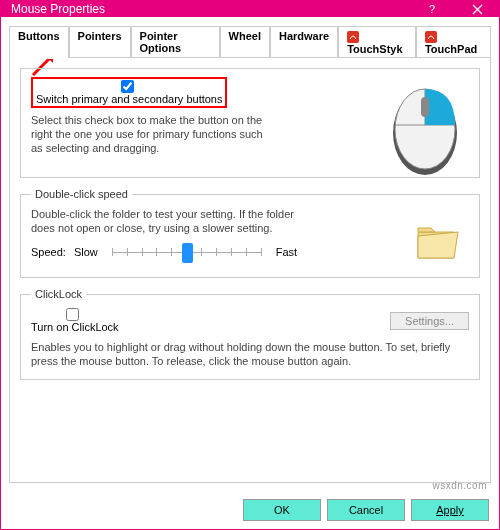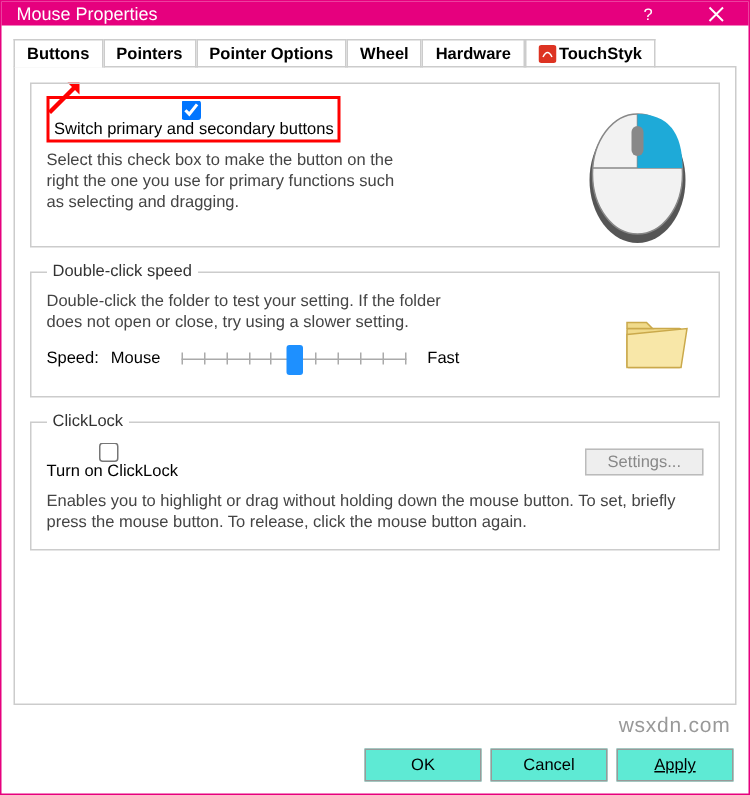--- a/index.html
+++ b/index.html
@@ -27,21 +27,21 @@
   .slider-track { position:relative; height:20px; width:150px; }
   .slider-ticks { position:absolute; top:6px; left:0; right:0; height:8px; display:flex; justify-content:space-between; }
   .slider-ticks span { width:1px; height:8px; background:#aaa; }
   .slider-line { position:absolute; top:10px; left:0; right:0; height:1px; background:#aaa; }
   .slider-thumb { position:absolute; top:1px; left:70px; width:11px; height:20px; background:#1e90ff; border-radius:2px; }
   .folder-icon { position:absolute; right:20px; top:22px; }
   .settings-btn { padding:2px 14px; background:#eee; border:1px solid #bbb; color:#888; }
   .clicklock-desc { margin-top:8px; color:#444; line-height:1.25; }
   .buttons-row { position:absolute; right:10px; bottom:8px; display:flex; gap:6px; }
   .btn { width:78px; height:22px; border:1px solid #999; background:#5eead4; display:flex; align-items:center; justify-content:center; cursor:pointer; }
-  .wm { position:absolute; right:12px; bottom:38px; color:#999; font-size:14px; letter-spacing:0.5px; pointer-events:none; }
+  .wm { position:absolute; right:12px; bottom:38px; color:#999; font-size:10px; letter-spacing:0.5px; pointer-events:none; }
   
   .red-arrow { position:absolute; top:50px; left:30px; pointer-events:none; }
 </style>
 </head>
 <body>
 
 <div class="window">
 
   <div class="titlebar">
     <span class="titlebar-text">Mouse Properties</span>
@@ -64,20 +64,26 @@
     <div class="tab">Pointers</div>
     <div class="tab">Pointer Options</div>
     <div class="tab">Wheel</div>
     <div class="tab">Hardware</div>
     <div class="tab">
       <span class="tabicon"><svg viewBox="0 0 12 12">
             <rect width="12" height="12" rx="2" fill="#d32"></rect>
             <path d="M3 8 Q6 2 9 8" stroke="#fff" stroke-width="1" fill="none"></path>
           </svg></span><span>TouchStyk</span>
     </div>
+    <div class="tab">
+      <span class="tabicon"><svg viewBox="0 0 12 12">
+            <rect width="12" height="12" rx="2" fill="#d32"></rect>
+            <path d="M3 8 Q6 2 9 8" stroke="#fff" stroke-width="1" fill="none"></path>
+          </svg></span><span>TouchPad</span>
+    </div>
   </div>
 
   <svg class="red-arrow" width="26" height="26">
     <path d="M2 24 L20 6" stroke="#f00" stroke-width="3"></path>
     <path d="M14 4 L22 4 L22 12 Z" fill="#f00"></path>
   </svg>
 
   <div class="body">
 
     <fieldset style="position:relative; min-height:110px;">
@@ -99,21 +105,21 @@
           <rect x="34" y="20" width="8" height="20" rx="4" fill="#888"></rect>
         </svg>
       </div>
     </fieldset>
 
     <fieldset style="position:relative; min-height:90px;">
       <legend>Double-click speed</legend>
       <div class="desc" style="max-width:280px; margin-top:0;">Double-click the folder to test your setting. If the folder does not open or close, try using a slower setting.</div>
       <div class="speed-row">
         <span>Speed:</span>
-        <span>Mouse</span>
+        <span>Slow</span>
         <div class="slider">
           <div class="slider-track">
             <div class="slider-line"></div>
             <div class="slider-ticks">
                 <span></span>
                 <span></span>
                 <span></span>
                 <span></span>
                 <span></span>
                 <span></span>

